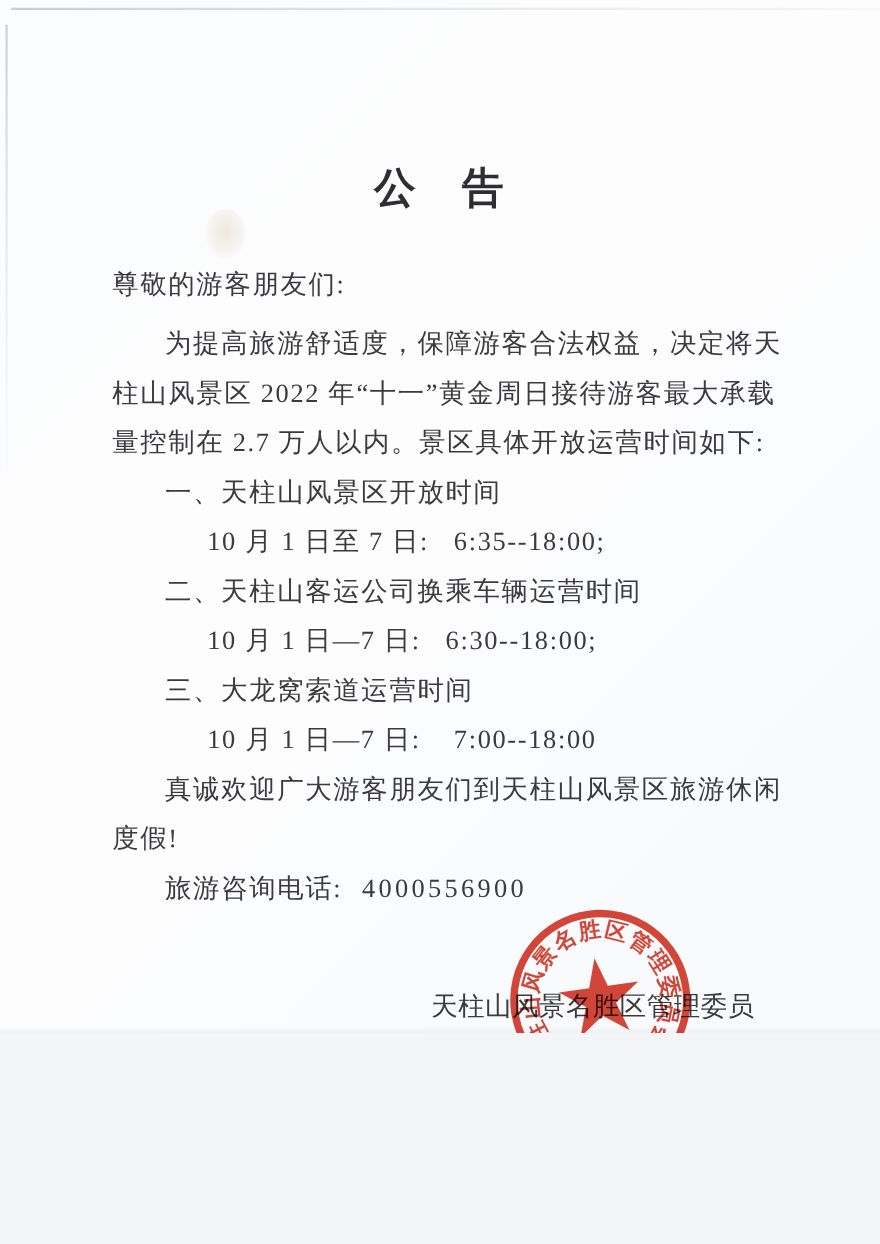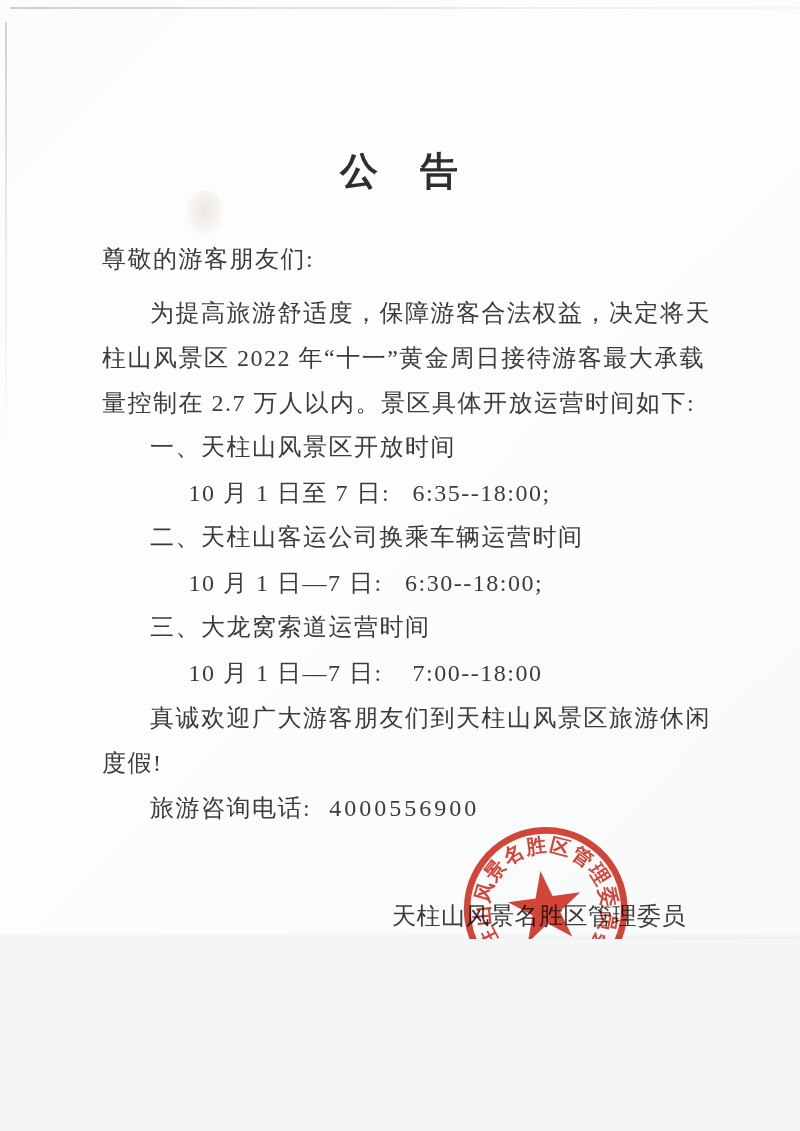--- a/index.html
+++ b/index.html
@@ -40,21 +40,21 @@
     font-size: 38px; font-weight: bold; color: #2e2e30;
     letter-spacing: 2px;
   }
   .content {
     position: absolute; left: 102px; top: 237px; width: 612px;
     font-size: 24px; line-height: 45px; color: #3b3b3d;
     letter-spacing: 1.5px;
   }
   .greeting { margin: 0; }
   .para { margin: 9px 0 0 0; text-indent: 2em; }
-  .section-heading { margin: 0; text-indent: 2em; white-space: pre-wrap; font-family: Liberation Mono, monospace; }
+  .section-heading { margin: 0; text-indent: 2em; white-space: pre-wrap; }
   .section-time { margin: 0; text-indent: 3.6em; white-space: pre-wrap; }
   .closing { margin: 0; text-indent: 2em; }
   .phone-line { margin: 0; text-indent: 2em; white-space: pre-wrap; }
   .phone-number { margin-left: 18px; letter-spacing: 3px; text-align: right; }
   .signature-block {
     position: absolute; top: 893px; left: 380px; width: 318px;
     text-align: center; font-size: 24px; line-height: 47px; color: #3b3b3d;
     letter-spacing: 0.5px;
   }
   .seal {

